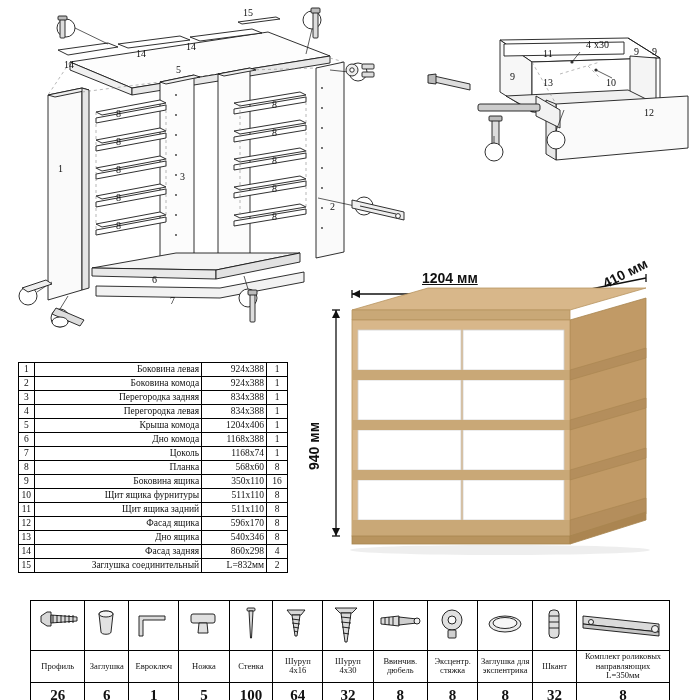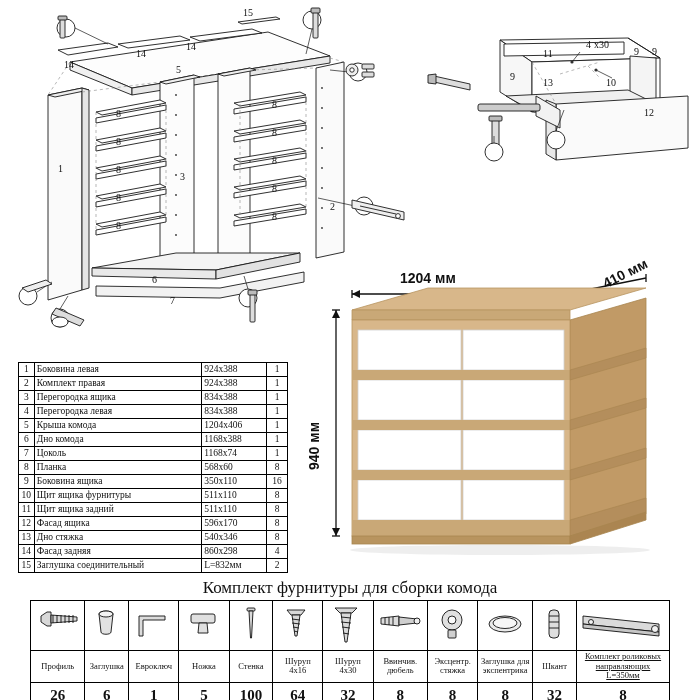--- a/index.html
+++ b/index.html
@@ -26,32 +26,32 @@
     font-family: "Liberation Serif", serif;
   }
   .parts-table td {
     border: 1px solid #000;
     padding: 0px 2px;
     height: 13.2px;
     line-height: 13px;
     white-space: nowrap;
   }
   .parts-table td.num { width: 15px; text-align: center; }
-  .parts-table td.name { width: 160px; text-align: left; margin-top: 24px; }
-  .parts-table td.size { width: 62px; text-align: left; }
+  .parts-table td.name { width: 160px; text-align: right; margin-top: 24px; }
+  .parts-table td.size { width: 62px; text-align: right; }
   .parts-table td.qty { width: 20px; text-align: center; }
 
   
   .photo-block { position: absolute; left: 300px; top: 262px; width: 396px; height: 300px; }
 
   .dim-top-label, .dim-right-label, .dim-left-label {
     position: absolute; font-weight: bold; font-size: 14px;
     font-family: "Liberation Sans", sans-serif;
   }
-  .dim-top-label { left: 100px; top: 8px; }
+  .dim-top-label { left: 122px; top: 8px; text-decoration: underline; }
   .dim-right-label { left: 300px; top: 15px; transform: rotate(-27deg); transform-origin: left top; }
   .dim-left-label {
     left: 6px; top: 160px; writing-mode: vertical-rl; transform: rotate(180deg);
   }
 
   
   .fittings-title {
     position: absolute; left: 0; top: 578px; width: 700px; text-align: center;
     font-size: 17px; font-family: "Liberation Serif", serif;
   }
@@ -59,21 +59,21 @@
   
   .fittings {
     position: absolute; left: 30px; top: 600px; width: 640px;
     border-collapse: collapse;
     font-family: "Liberation Serif", serif;
   }
   .fittings td { border: 1px solid #000; text-align: center; vertical-align: middle; }
   .fittings tr.icons td { height: 50px; padding: 0; }
   .fittings tr.labels td { height: 26px; font-size: 8.5px; line-height: 9.5px; padding: 1px; }
   .fittings tr.counts td { height: 26px; font-size: 15px; font-weight: bold; }
-  .fittings td.wide { width: 92px; text-decoration: underline; }
+  .fittings td.wide { width: 92px; }
 </style>
 </head>
 <body>
 
 <div class="page">
 
   <div class="draw-area">
     <svg width="700" height="345" viewBox="0 0 700 345" xmlns="http://www.w3.org/2000/svg">
       <g fill="none" stroke="#1a1a1a" stroke-width="0.9">
 
@@ -297,27 +297,27 @@
   <table class="parts-table">
     <tbody>
       <tr>
           <td class="num">1</td>
           <td class="name">Боковина левая</td>
           <td class="size">924х388</td>
           <td class="qty">1</td>
         </tr>
       <tr>
           <td class="num">2</td>
-          <td class="name">Комплект правая</td>
+          <td class="name">Боковина комода</td>
           <td class="size">924х388</td>
           <td class="qty">1</td>
         </tr>
       <tr>
           <td class="num">3</td>
-          <td class="name">Перегородка ящика</td>
+          <td class="name">Перегородка задняя</td>
           <td class="size">834х388</td>
           <td class="qty">1</td>
         </tr>
       <tr>
           <td class="num">4</td>
           <td class="name">Перегородка левая</td>
           <td class="size">834х388</td>
           <td class="qty">1</td>
         </tr>
       <tr>
@@ -363,21 +363,21 @@
           <td class="qty">8</td>
         </tr>
       <tr>
           <td class="num">12</td>
           <td class="name">Фасад ящика</td>
           <td class="size">596х170</td>
           <td class="qty">8</td>
         </tr>
       <tr>
           <td class="num">13</td>
-          <td class="name">Дно стяжка</td>
+          <td class="name">Дно ящика</td>
           <td class="size">540х346</td>
           <td class="qty">8</td>
         </tr>
       <tr>
           <td class="num">14</td>
           <td class="name">Фасад задняя</td>
           <td class="size">860х298</td>
           <td class="qty">4</td>
         </tr>
       <tr>
@@ -446,21 +446,20 @@
         <polygon points="270,258 346,236 346,252 270,274"></polygon>
       </g>
 
       <rect x="52" y="274" width="218" height="8" fill="#b8945f" stroke="#a8854f" stroke-width="0.8"></rect>
       <polygon points="270,274 346,250 346,258 270,282" fill="#ab8551" stroke="#a8854f" stroke-width="0.8"></polygon>
 
       <ellipse cx="200" cy="288" rx="150" ry="5" fill="#eeeeee"></ellipse>
     </svg>
   </div>
 
-  <div class="fittings-title">Комплект фурнитуры для сборки комода</div>
 
   <table class="fittings">
     <tbody>
         <tr class="icons">
       <td>
         <svg width="50" height="44" viewBox="0 0 50 44">
               <g stroke="#111" stroke-width="0.9" fill="#d8d8d8">
           <path d="M8,14 L14,10 L18,10 L18,24 L14,24 L8,20 Z"></path>
           <path d="M18,13 L44,15 L44,19 L18,21 Z"></path>
           <path d="M20,13 L20,21 M24,13 L24,21 M28,13 L28,21 M32,13 L32,21 M36,13 L36,21 M40,13 L40,21"></path>

